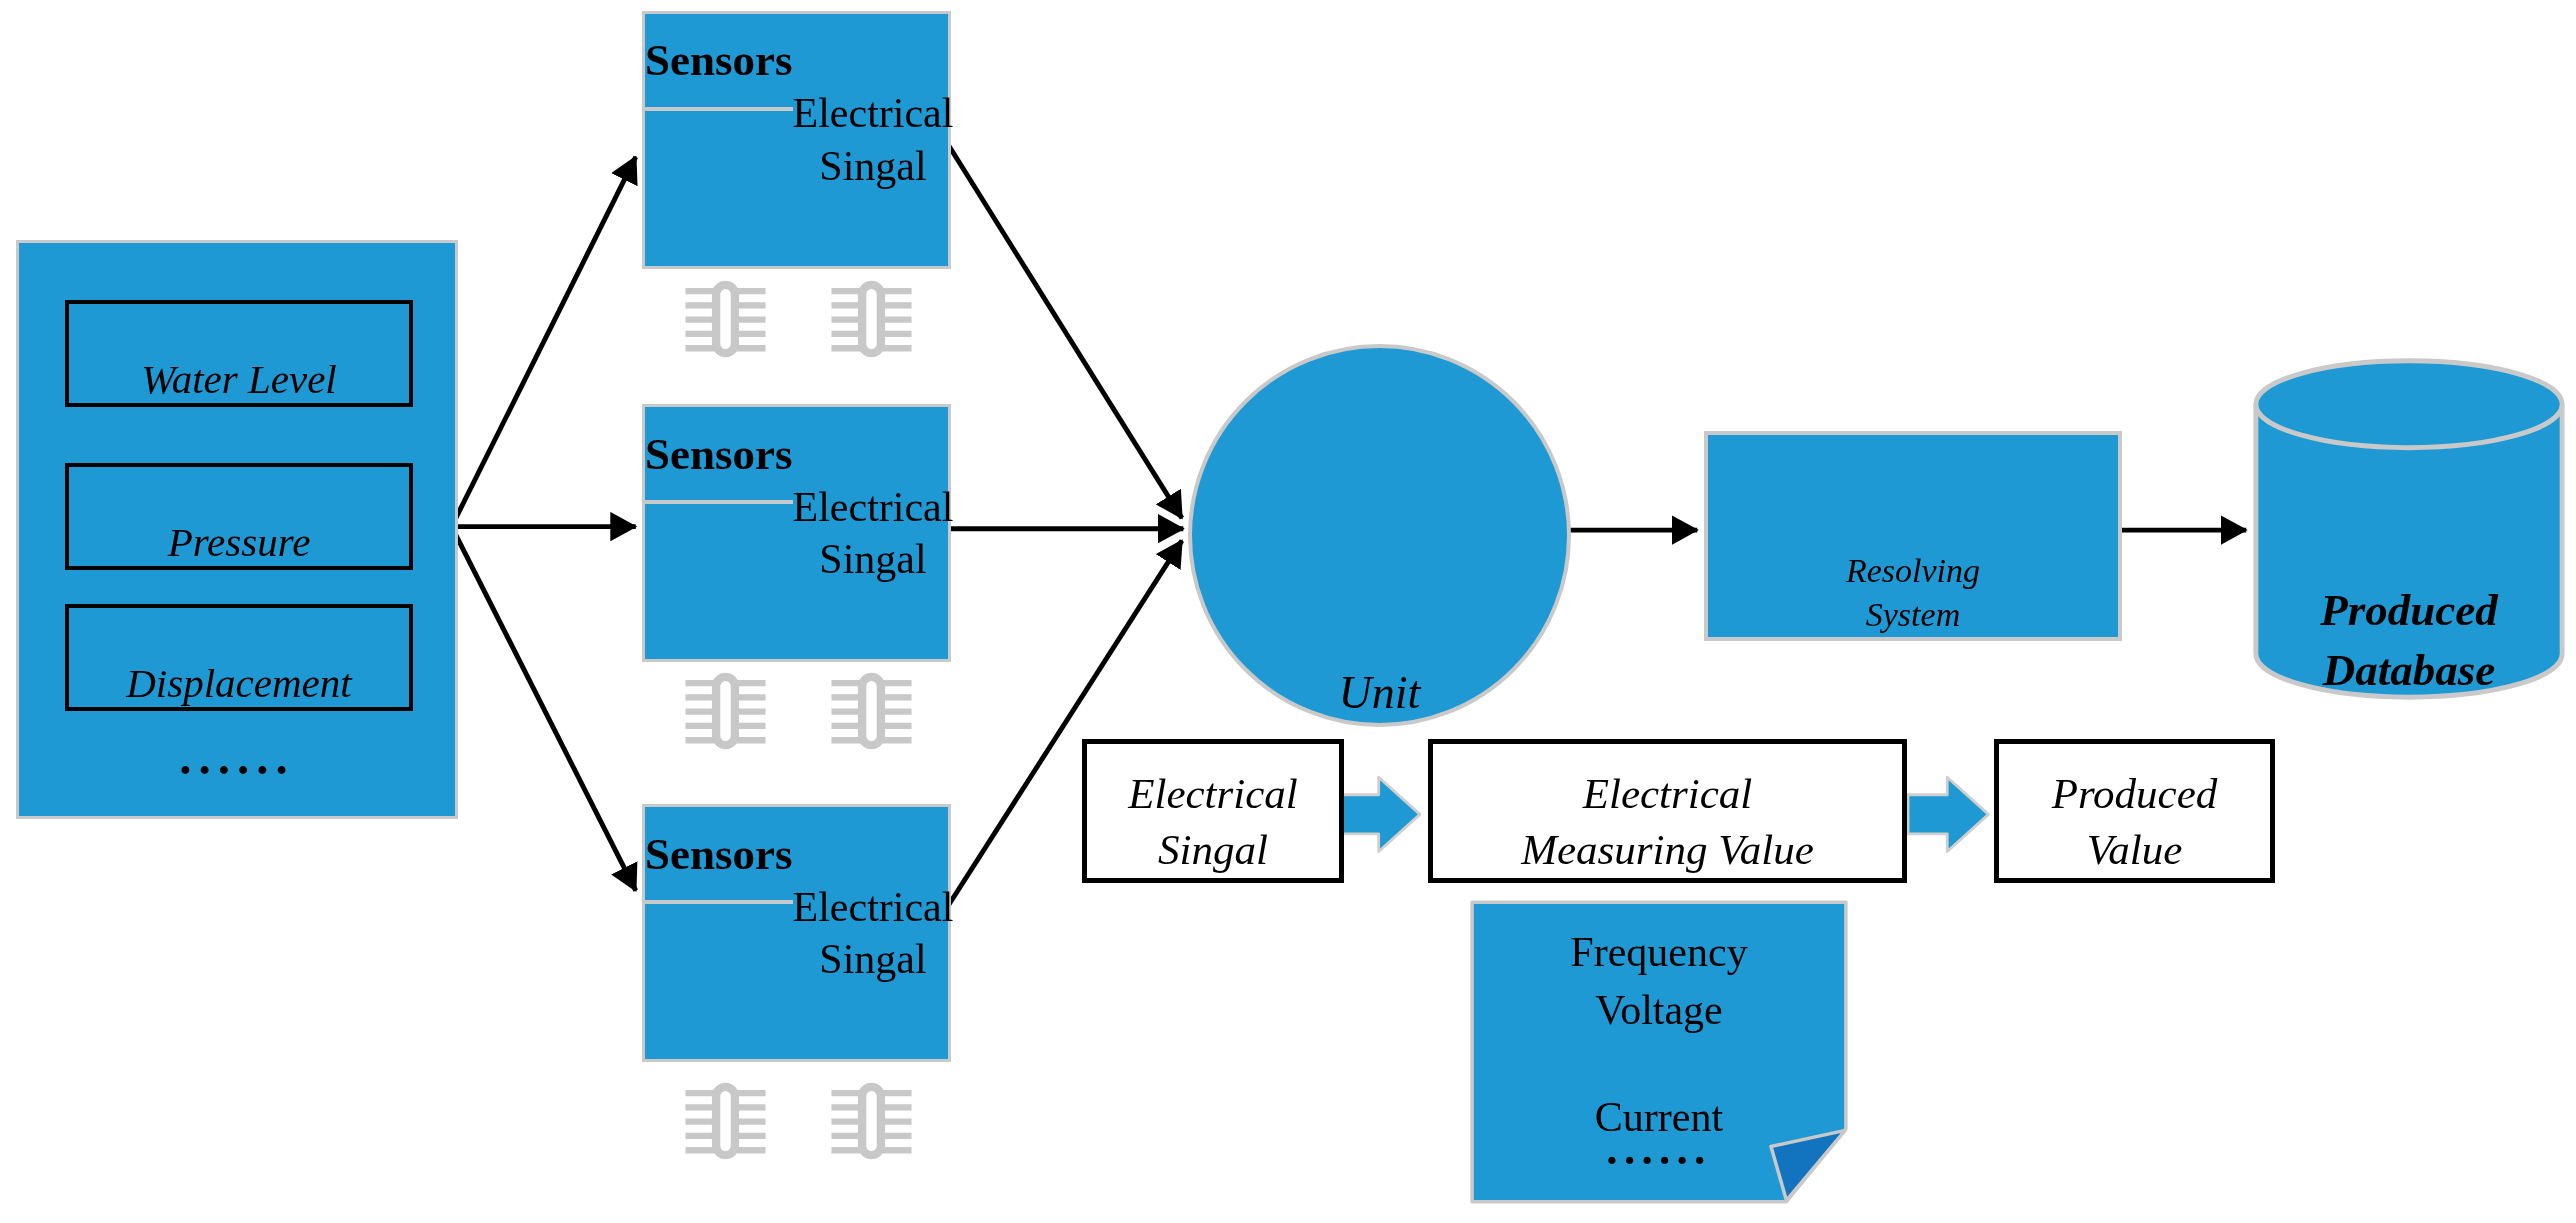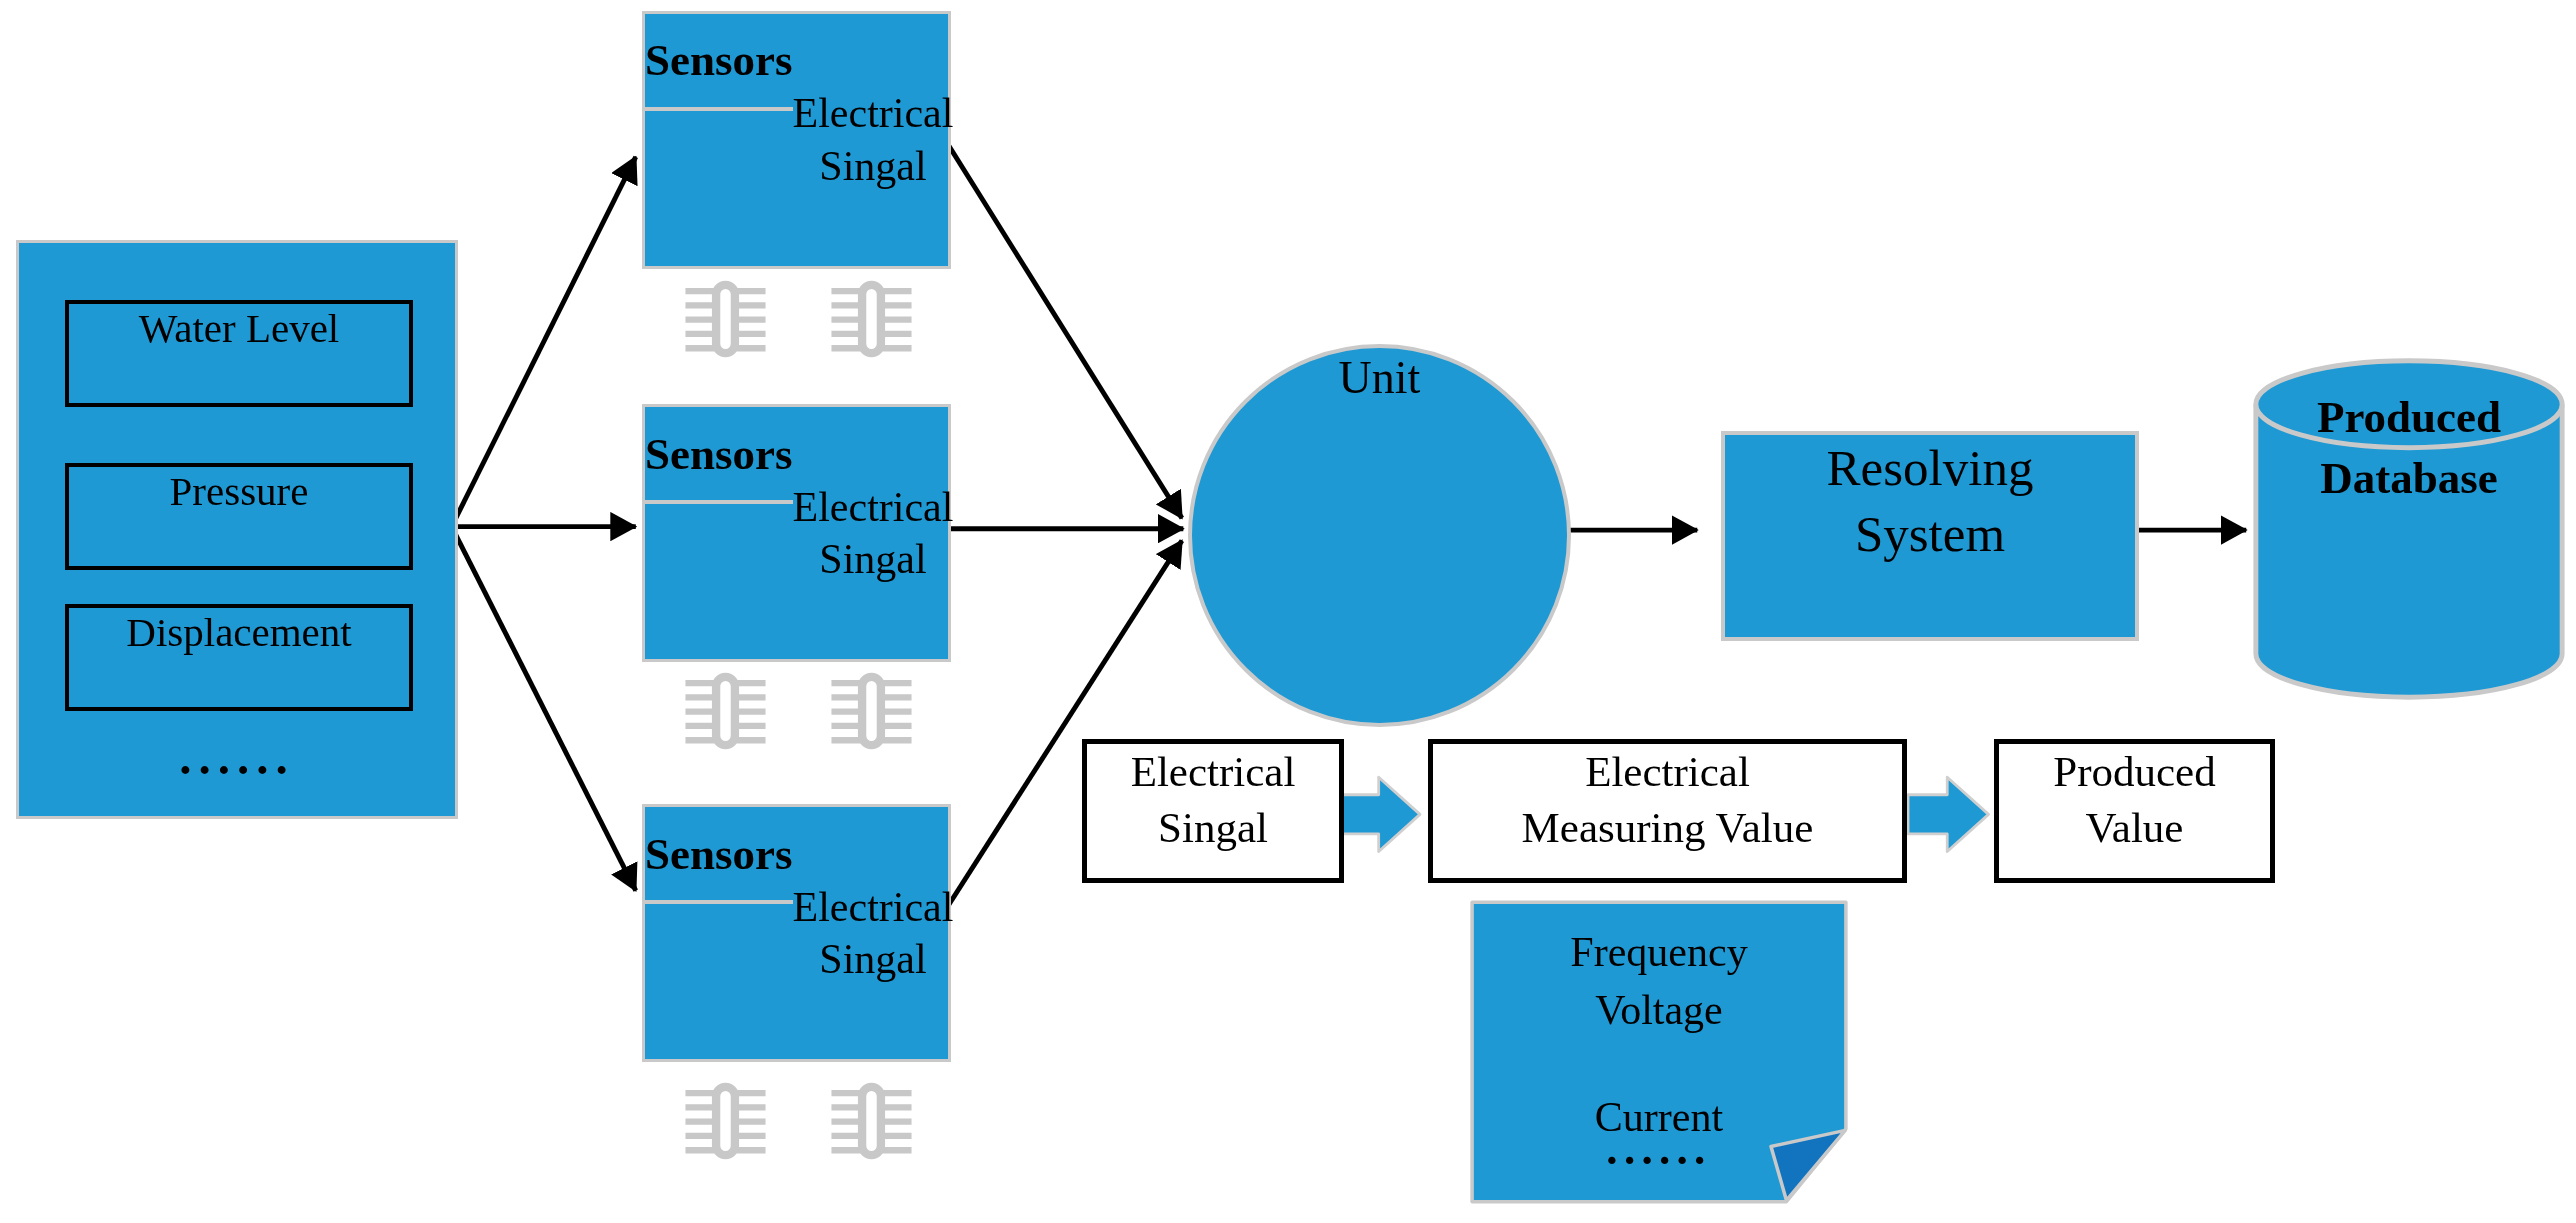--- a/index.html
+++ b/index.html
@@ -8,21 +8,21 @@
     --gray:#c9c9c9;
     --icon-gray:#c8c8c8;
   }
   html,body{margin:0;padding:0;background:#fff;}
   #canvas{
     position:relative;width:2576px;height:1224px;background:#fff;overflow:hidden;
     font-family:"Liberation Serif","DejaVu Serif",serif;color:#000;
   }
   .abs{position:absolute;}
   .blue-fill{background:var(--blue);}
-  .center-flex{display:flex;align-items:flex-start;justify-content:center;text-align:center;}
+  .center-flex{display:flex;align-items:flex-end;justify-content:center;text-align:center;font-style:italic;}
 
   
   #source-panel{left:16px;top:240px;width:436px;height:573px;border:3.5px solid var(--gray);}
   .param-box{
     left:46px;width:340px;height:99px;border:4.2px solid #000;
     font-size:41px;
   }
   #source-ellipsis{left:0;top:714px;width:100%;text-align:center;font-size:49px;font-weight:bold;letter-spacing:7px;line-height:49px;}
   
 
@@ -32,21 +32,21 @@
     font-size:45px;font-weight:bold;}
   .sensor-body{flex:1;display:flex;align-items:center;justify-content:center;text-align:center;font-size:42px;line-height:1.25;}
 
   .chip{width:81px;height:78px;display:block;}
 
   
   #dau-circle{left:1188px;top:344px;width:375px;height:375px;border-radius:50%;border:4.2px solid var(--gray);
     font-size:46px;line-height:1.3;}
 
   
-  #resolving-box{left:1704px;top:431px;width:410px;height:202px;border:4.2px solid var(--gray);font-size:51px;line-height:1.3;margin-left:17px;}
+  #resolving-box{left:1704px;top:431px;width:410px;height:202px;border:4.2px solid var(--gray);font-size:34px;line-height:1.3;}
 
   
   #db-shape{left:2253px;top:358px;}
   #db-label{left:2253px;top:387px;width:312px;height:314px;font-weight:bold;font-size:45px;line-height:1.35;}
 
   
   .flow-box{top:739px;height:134px;background:#fff;border:5.6px solid #000;font-size:43px;line-height:1.3;}
   #flow-box-1{left:1082px;width:252px;}
   #flow-box-2{left:1428px;width:469px;}
   #flow-box-3{left:1994px;width:271px;}

